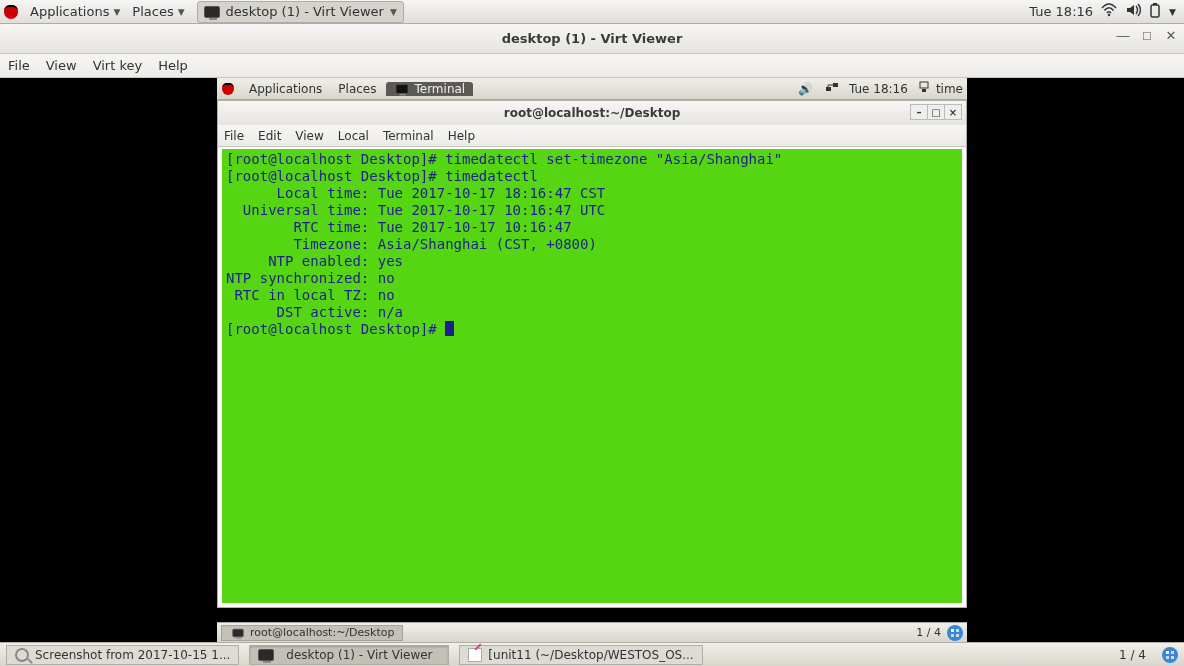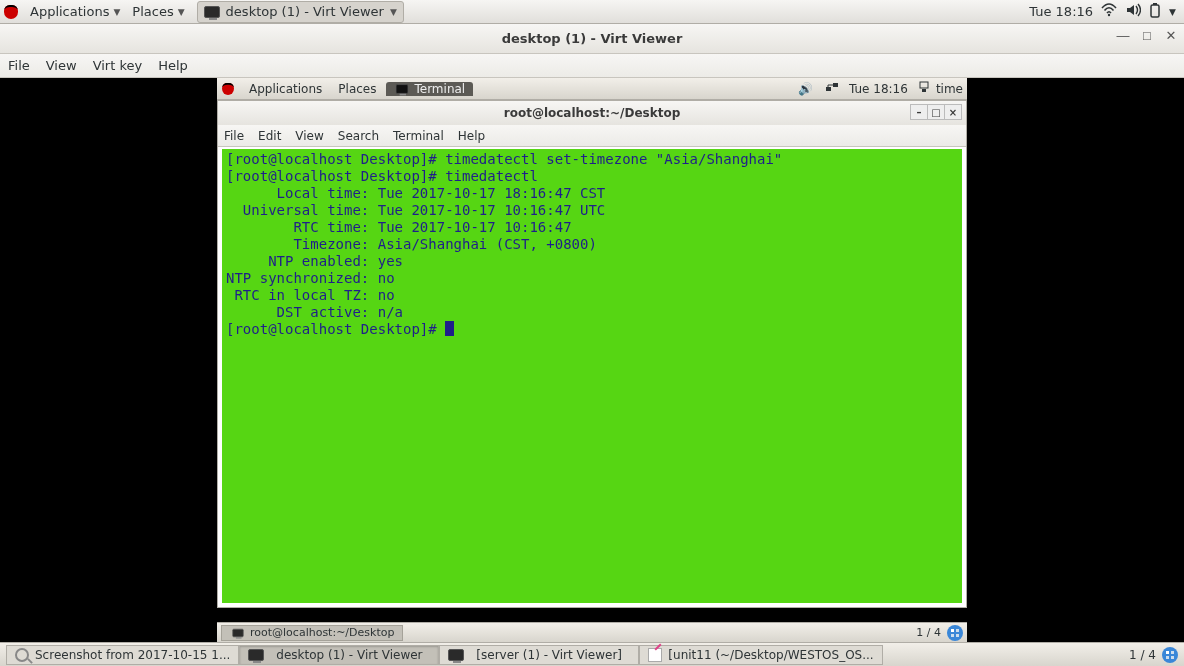--- a/index.html
+++ b/index.html
@@ -39,21 +39,21 @@
   .term-menubar { height:22px; background:linear-gradient(#f7f6f4,#ecebe7); display:flex; align-items:center; padding:0 6px; font-size:12px; border-bottom:1px solid #c8c5be;}
   .term-menubar span { margin-right:14px;}
   .term-body { position:absolute; left:4px; right:4px; top:48px; bottom:4px; background:#56d613; padding:2px 4px; font-family:"DejaVu Sans Mono","Liberation Mono",monospace; font-size:14px; line-height:17px; color:#1f1f8a; white-space:pre; overflow:hidden;}
   .cursor { display:inline-block; width:9px; height:15px; background:#1f1f8a; vertical-align:-2px;}
   
   .guest-bottom { position:absolute; left:0; right:0; bottom:0; height:20px; background:linear-gradient(#f2efe9,#d8d5cd); border-top:1px solid #b0ada6; display:flex; align-items:center; padding:0 4px; font-size:11px;}
   .guest-bottom .task { background:#c3c0b8; border:1px solid #a5a299; padding:0 8px; height:16px; display:flex; align-items:center;}
   .guest-bottom .spacer{flex:1;}
   .ws-badge { width:16px; height:16px; border-radius:50%; background:#3a87d8; color:#fff; font-size:10px; display:flex; align-items:center; justify-content:center; margin-left:6px;}
   
-  .host-bottom { position:absolute; left:0; right:0; bottom:0; height:24px; background:linear-gradient(#f2efe9,#d8d5cd); border-top:1px solid #b0ada6; display:flex; align-items:center; padding:0 6px; font-size:12px; }
+  .host-bottom { position:absolute; left:0; right:0; bottom:0; height:24px; background:linear-gradient(#f2efe9,#d8d5cd); border-top:1px solid #b0ada6; display:flex; align-items:center; padding:0 6px; font-size:12px; gap:10px;}
   .host-bottom .task { background:#dedbd4; border:1px solid #b0ada6; padding:2px 8px; height:20px; display:flex; align-items:center; gap:6px; min-width:200px;}
   .host-bottom .task.active { background:#c3c0b8; box-shadow: inset 0 1px 2px rgba(0,0,0,.2);}
   .host-bottom .spacer{flex:1;}
   .loupe{width:14px;height:14px;border:2px solid #888;border-radius:50%;display:inline-block;position:relative;}
   .loupe::after{content:"";position:absolute;width:6px;height:2px;background:#888;transform:rotate(45deg);left:10px;top:10px;}
   .note-ico{width:14px;height:14px;background:#fff;border:1px solid #aaa;display:inline-block;position:relative;}
   .note-ico::after{content:"";position:absolute;right:-1px;top:-3px;width:8px;height:2px;background:#d48; transform:rotate(-45deg);}
 </style>
 </head>
 <body>
@@ -153,21 +153,21 @@
           <div class="ctrls">
             <span>–</span>
             <span>□</span>
             <span>×</span>
           </div>
         </div>
         <div class="term-menubar">
           <span>File</span>
           <span>Edit</span>
           <span>View</span>
-          <span>Search</span>
+          <span>Local</span>
           <span>Terminal</span>
           <span>Help</span>
         </div>
         <div class="term-body"><span>[root@localhost Desktop]# timedatectl set-timezone "Asia/Shanghai"</span>
 <span>[root@localhost Desktop]# timedatectl</span>
 <span>      Local time: Tue 2017-10-17 18:16:47 CST</span>
 <span>  Universal time: Tue 2017-10-17 10:16:47 UTC</span>
 <span>        RTC time: Tue 2017-10-17 10:16:47</span>
 <span>        Timezone: Asia/Shanghai (CST, +0800)</span>
 <span>     NTP enabled: yes</span>
@@ -200,24 +200,20 @@
 <div class="host-bottom">
   <div class="task">
     <span class="loupe"></span>
     <span>Screenshot from 2017-10-15 1...</span>
   </div>
   <div class="task active">
     <span class="screen-ico"></span>
     <span>desktop (1) - Virt Viewer</span>
   </div>
   <div class="task">
-    <span class="screen-ico"></span>
-    <span>[server (1) - Virt Viewer]</span>
-  </div>
-  <div class="task">
     <span class="note-ico"></span>
     <span>[unit11 (~/Desktop/WESTOS_OS...</span>
   </div>
   <div class="spacer"></div>
   <span>1 / 4</span>
   <span class="ws-badge">
     <svg width="10" height="10" viewBox="0 0 10 10">
         <rect x="1" y="1" width="3" height="3" fill="#fff"></rect>
         <rect x="6" y="1" width="3" height="3" fill="#cde"></rect>
         <rect x="1" y="6" width="3" height="3" fill="#cde"></rect>

